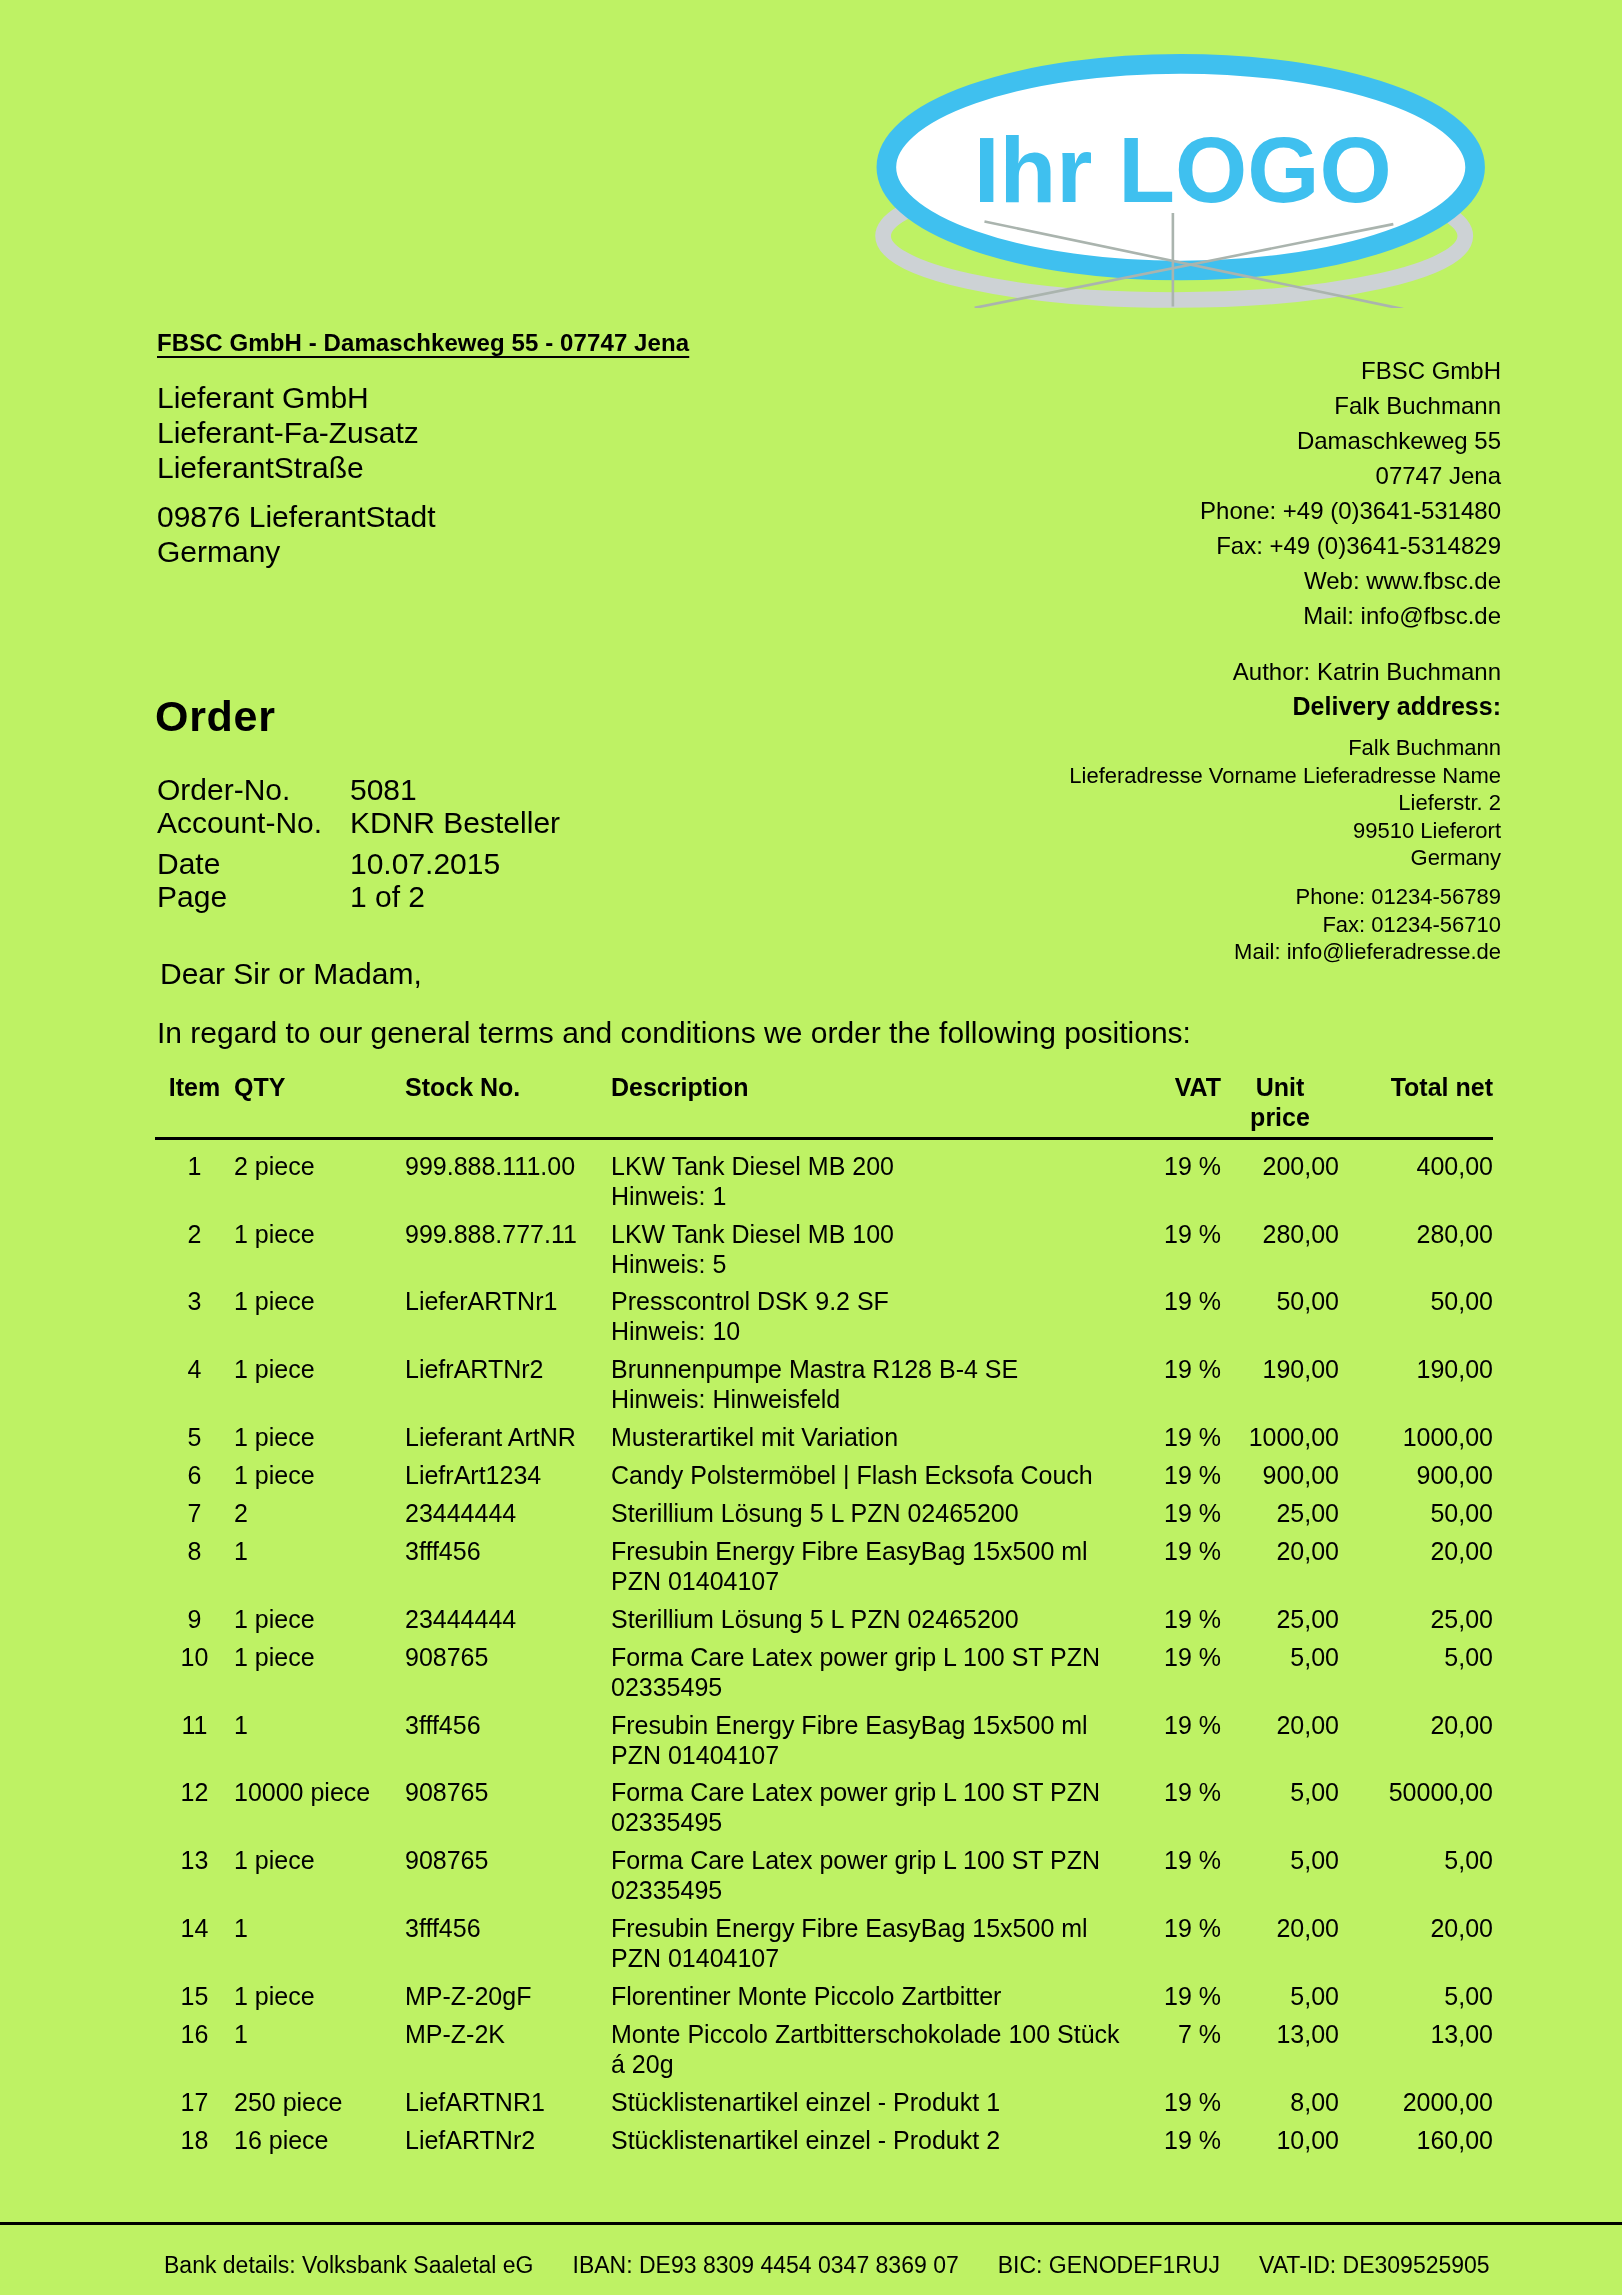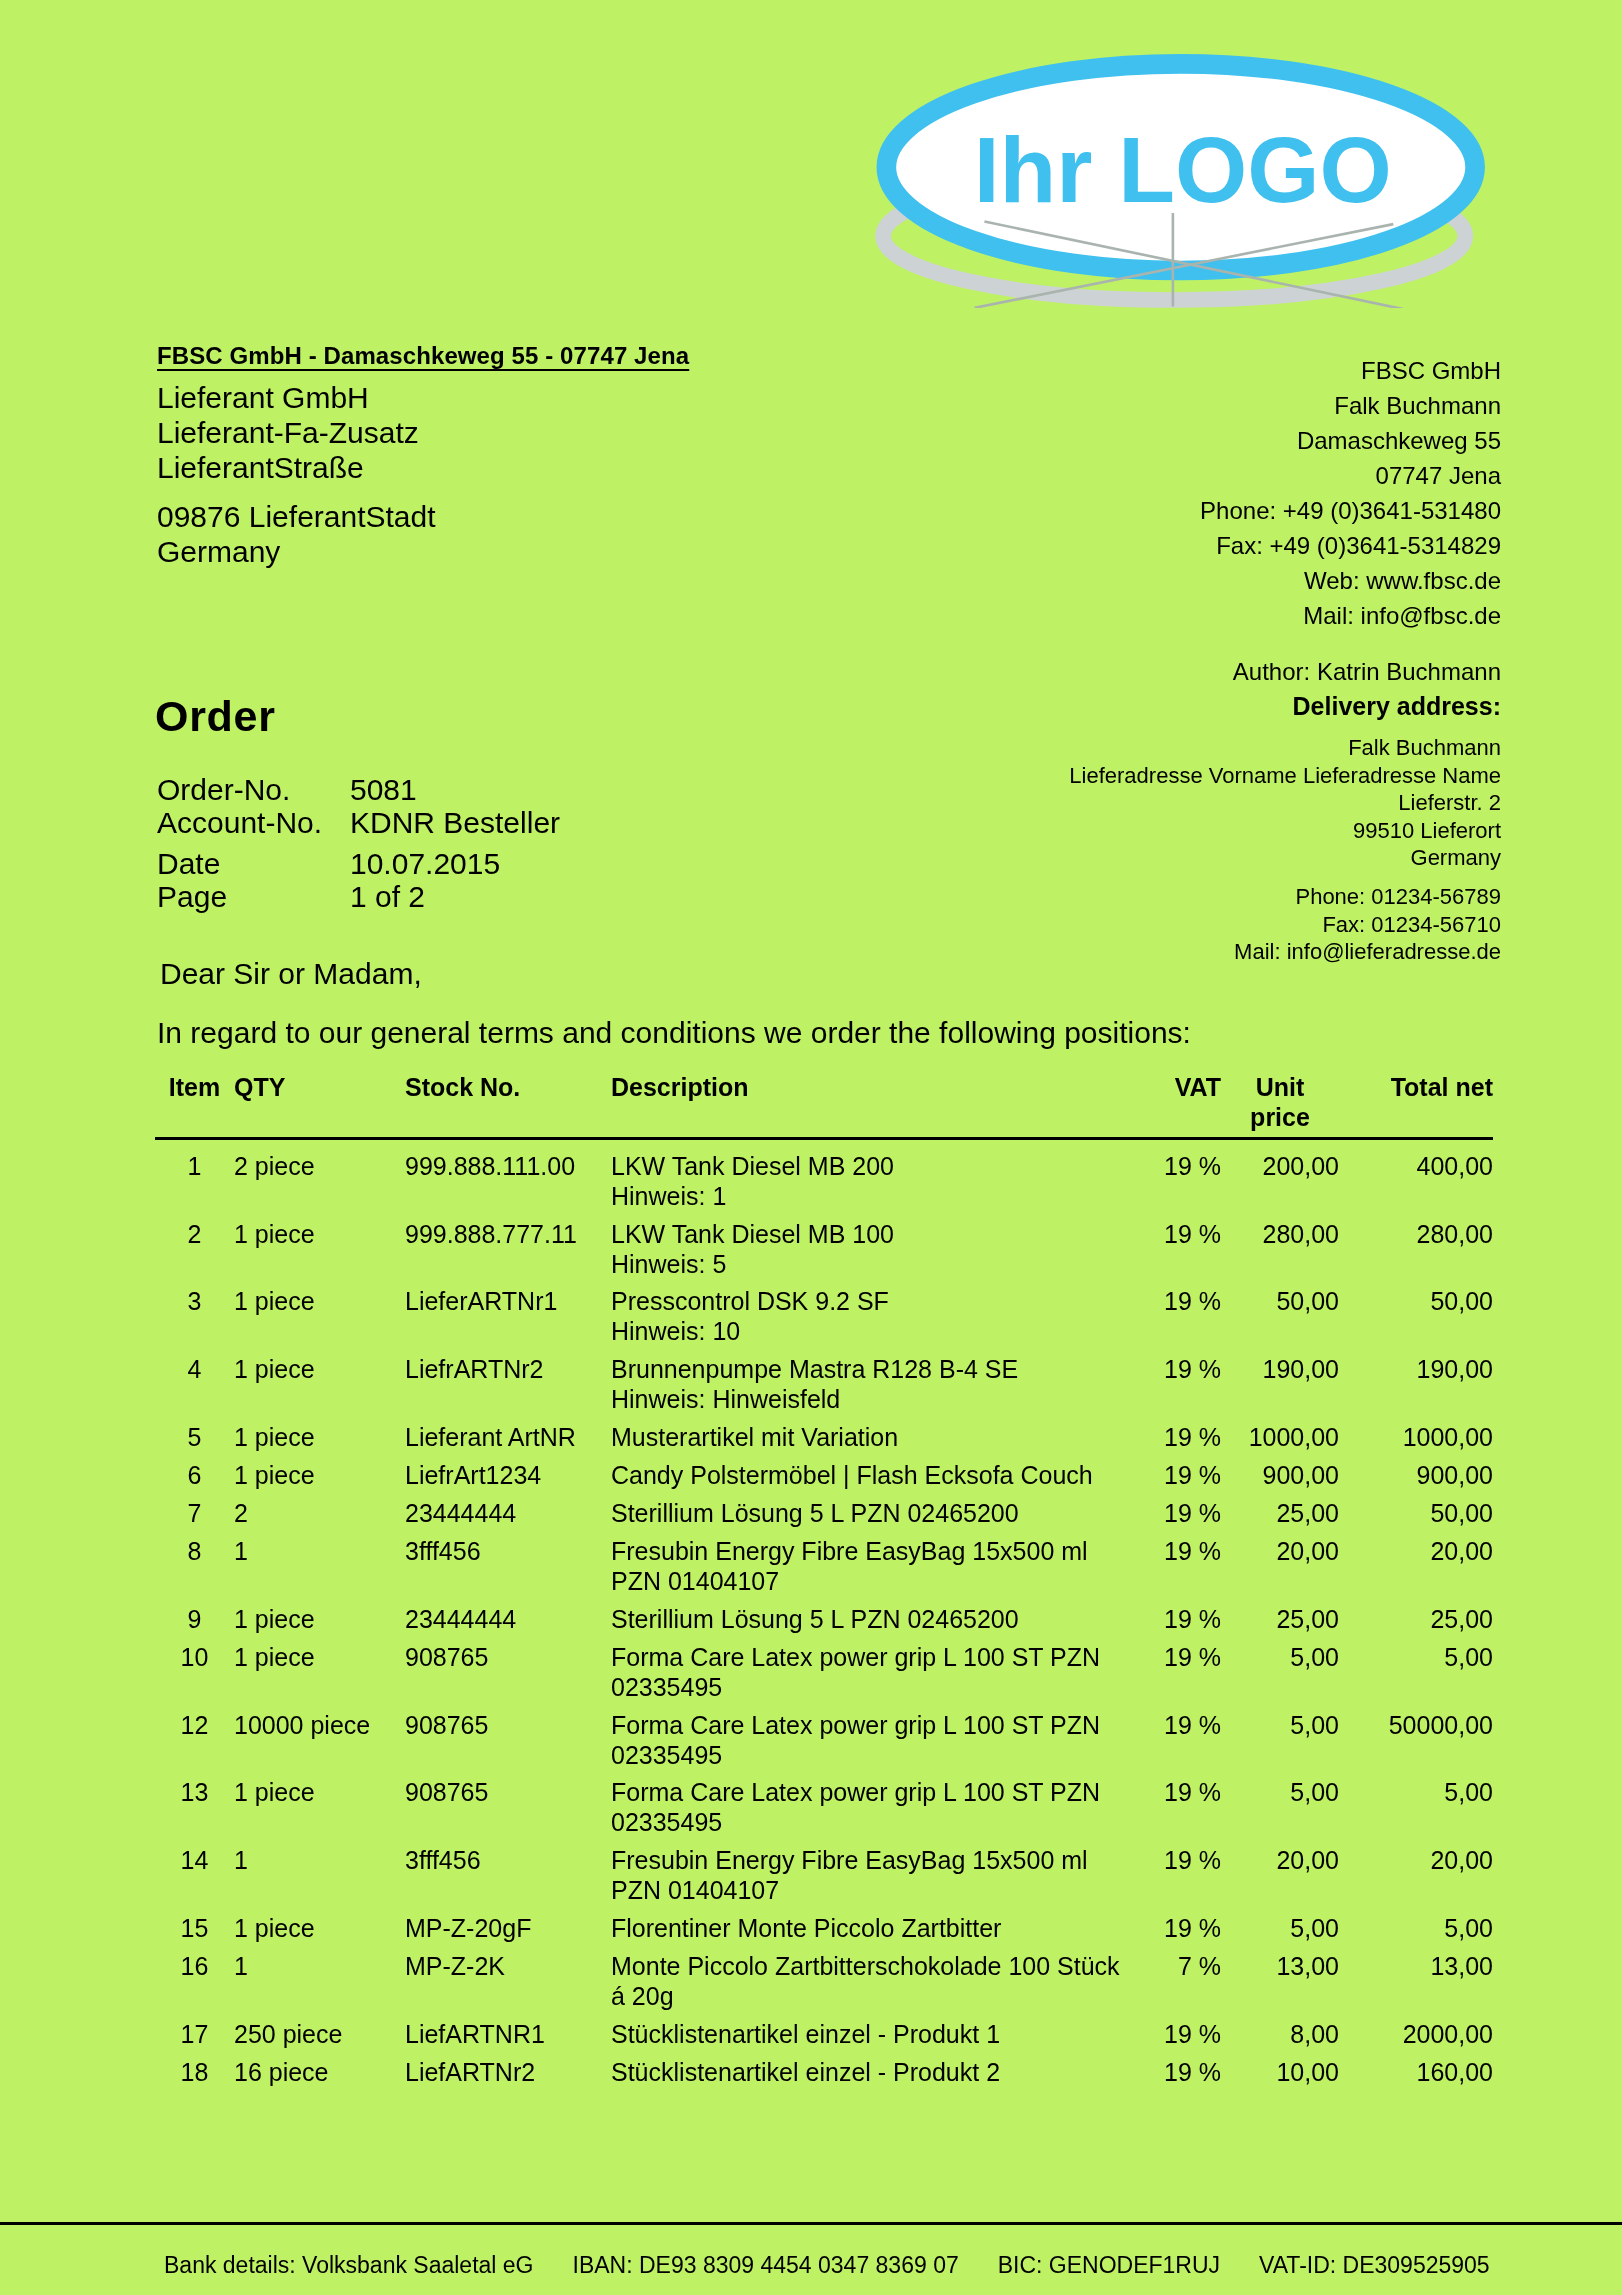--- a/index.html
+++ b/index.html
@@ -12,21 +12,21 @@
     color: #000;
     overflow: hidden;
     padding-left: 15px;
   }
 
   
   .logo { position: absolute; left: 870px; top: 46px; width: 628px; height: 262px; }
 
   
   .sender-line {
-    position: absolute; left: 157px; top: 342px;
+    position: absolute; left: 157px; top: 329px;
     font-size: 24px; font-weight: bold;
     text-decoration: underline;
     text-underline-offset: 4.6px;
     text-decoration-thickness: 2px;
     letter-spacing: 0.1px;
   }
 
   
   .recipient { position: absolute; left: 157px; top: 380px; font-size: 30px; line-height: 35px; }
   .recipient-city { margin-top: 14.4px; }
@@ -286,20 +286,30 @@
           <td class="td-item">10</td>
           <td class="td-qty">1 piece</td>
           <td class="td-stock">908765</td>
           <td class="td-desc">Forma Care Latex power grip L 100 ST PZN
 02335495</td>
           <td class="td-vat">19 %</td>
           <td class="td-unit">5,00</td>
           <td class="td-total">5,00</td>
         </tr>
         <tr>
+          <td class="td-item">11</td>
+          <td class="td-qty">1</td>
+          <td class="td-stock">3fff456</td>
+          <td class="td-desc">Fresubin Energy Fibre EasyBag 15x500 ml
+PZN 01404107</td>
+          <td class="td-vat">19 %</td>
+          <td class="td-unit">20,00</td>
+          <td class="td-total">20,00</td>
+        </tr>
+        <tr>
           <td class="td-item">12</td>
           <td class="td-qty">10000 piece</td>
           <td class="td-stock">908765</td>
           <td class="td-desc">Forma Care Latex power grip L 100 ST PZN
 02335495</td>
           <td class="td-vat">19 %</td>
           <td class="td-unit">5,00</td>
           <td class="td-total">50000,00</td>
         </tr>
         <tr>

